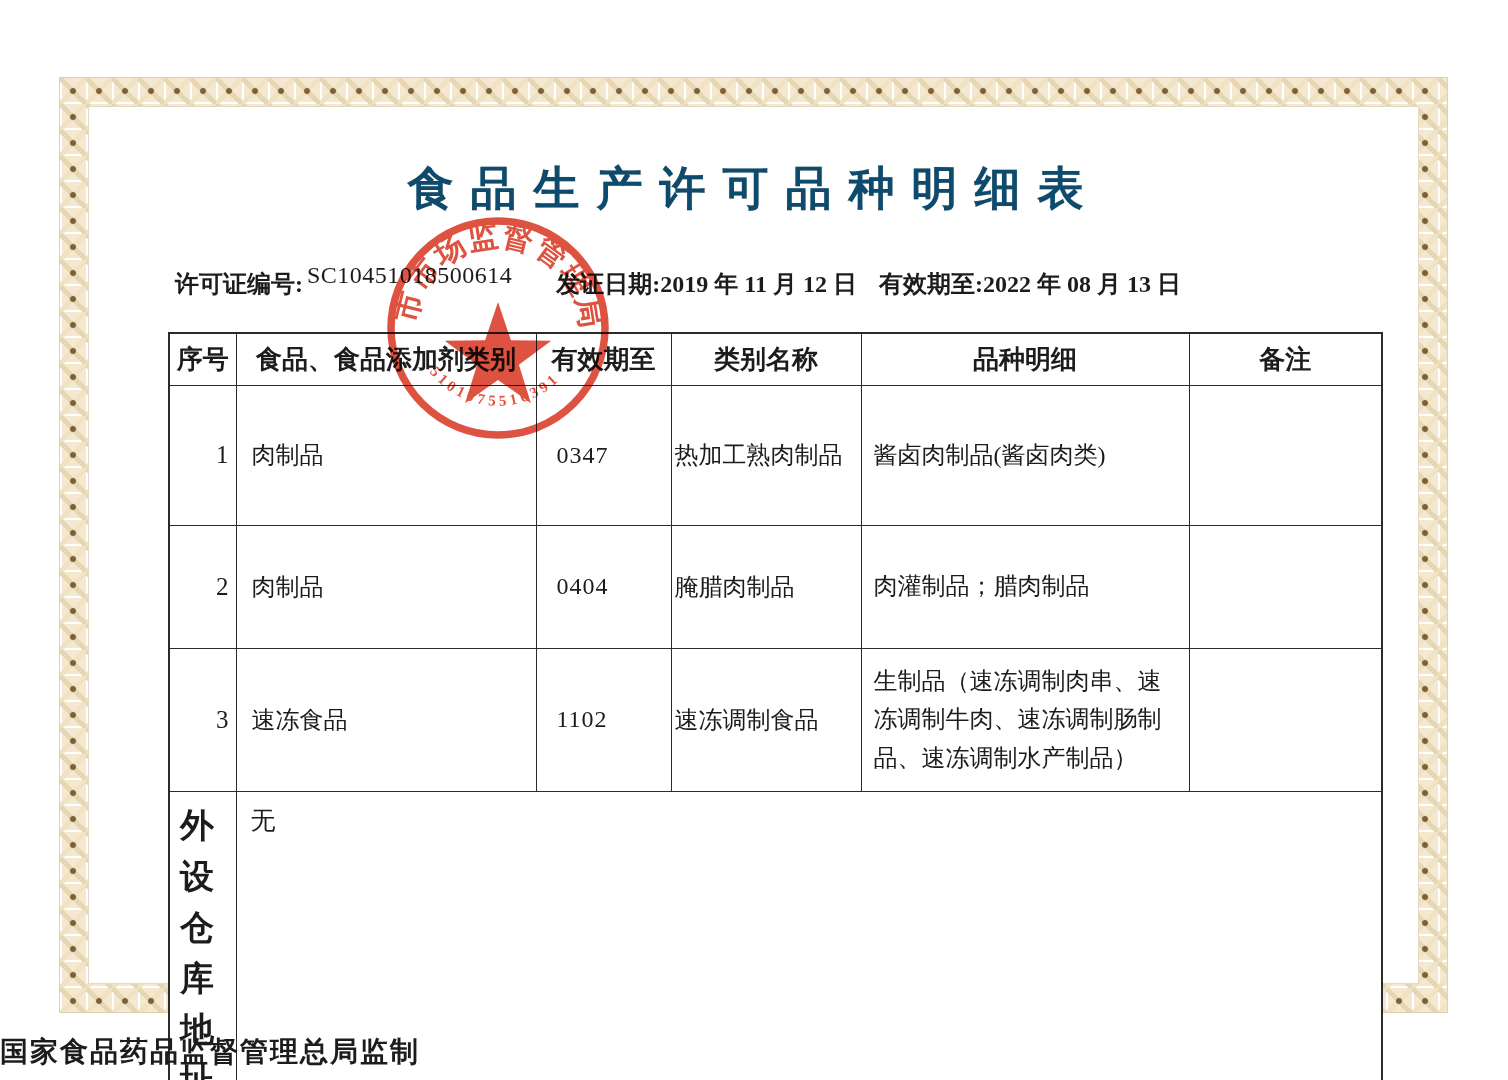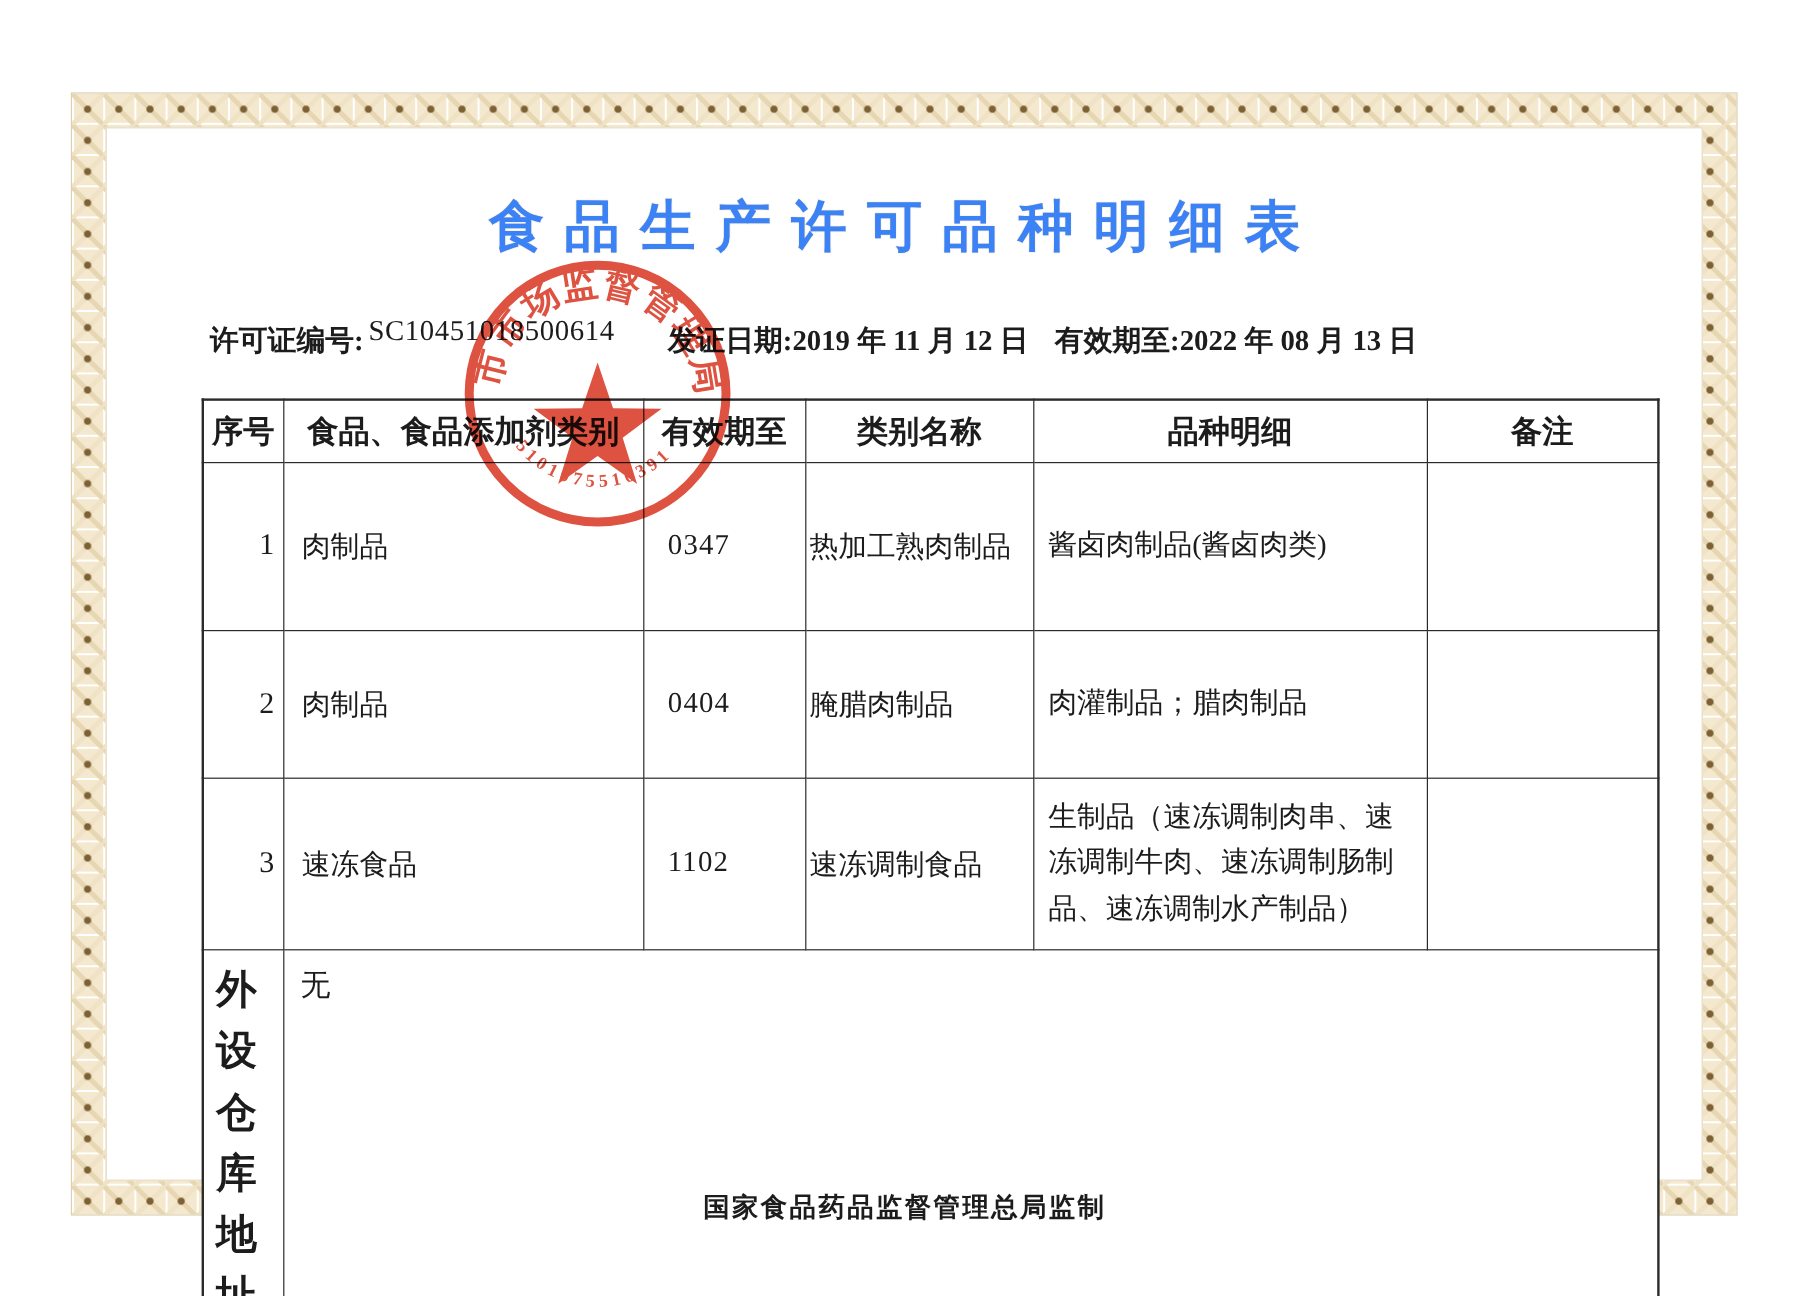--- a/index.html
+++ b/index.html
@@ -29,21 +29,21 @@
     position: absolute; inset: 28px; background: #ffffff;
     border: 1px solid #e4dac4;
   }
 
   .content { position: absolute; inset: 0; }
 
   
   .title {
     position: absolute; top: 158px; left: 0; width: 100%;
     text-align: center; font-size: 46px; font-weight: bold;
-    letter-spacing: 17px; color: #3b82f6;
+    letter-spacing: 17px; color: #0c4a6e;
     text-shadow: 0 0 1px rgba(111,79,27,.4);
   }
 
   
   .license-line {
     position: absolute; top: 268px; left: 175px; width: 1180px;
     font-size: 24px; white-space: nowrap;
   }
   .license-label { font-weight: bold; font-size: 24px; }
   .license-number {
@@ -83,22 +83,22 @@
     font-weight: bold; font-size: 34px; line-height: 1.5;
     padding: 8px 6px 8px 10px; vertical-align: middle;
     word-break: break-all;
   }
   .wh-value{
     vertical-align: top; padding: 12px 0 0 14px; font-size: 25px;
   }
 
   
   .footer {
-    position: absolute; top: 991px; left: 0; width: 100%;
-    text-align: center; font-size: 22px; font-weight: bold;
+    position: absolute; top: 1033px; left: 0; width: 100%;
+    font-size: 28px; font-weight: bold;
     letter-spacing: 2px;
   }
 
   
   .stamp {
     position: absolute; left: 330px; top: 208px;
     width: 338px; height: 246px;
     mix-blend-mode: multiply; opacity: .88;
     pointer-events: none;
   }

